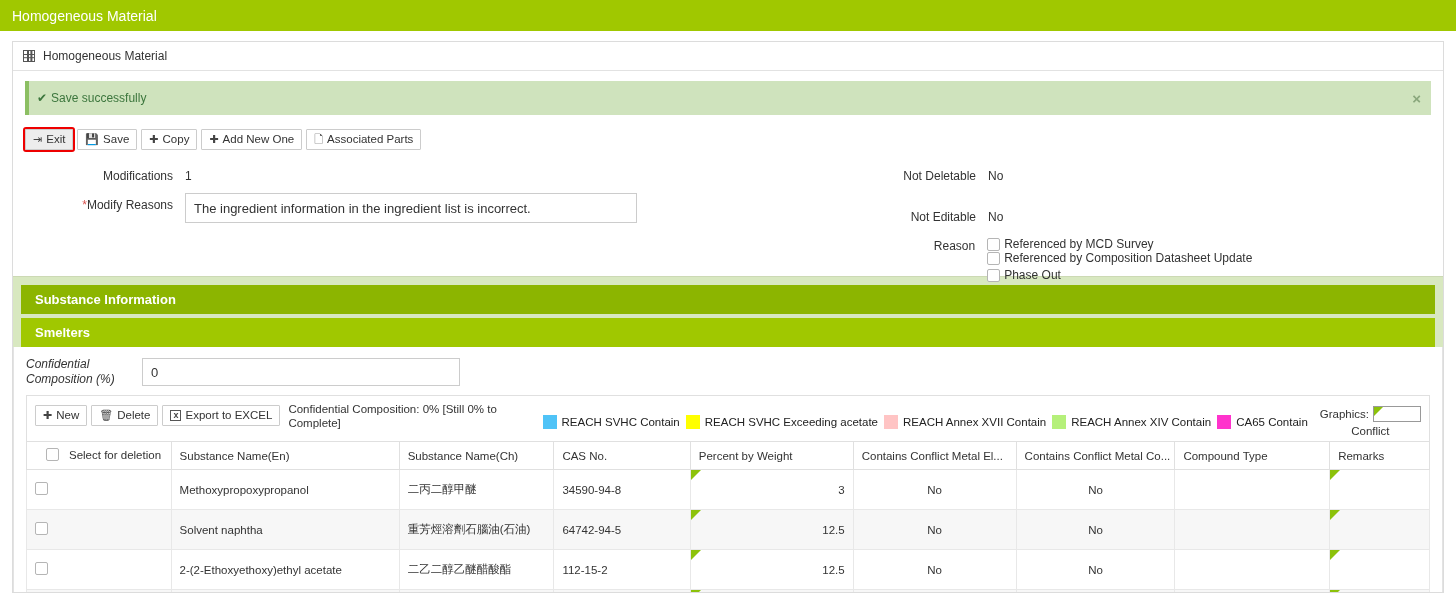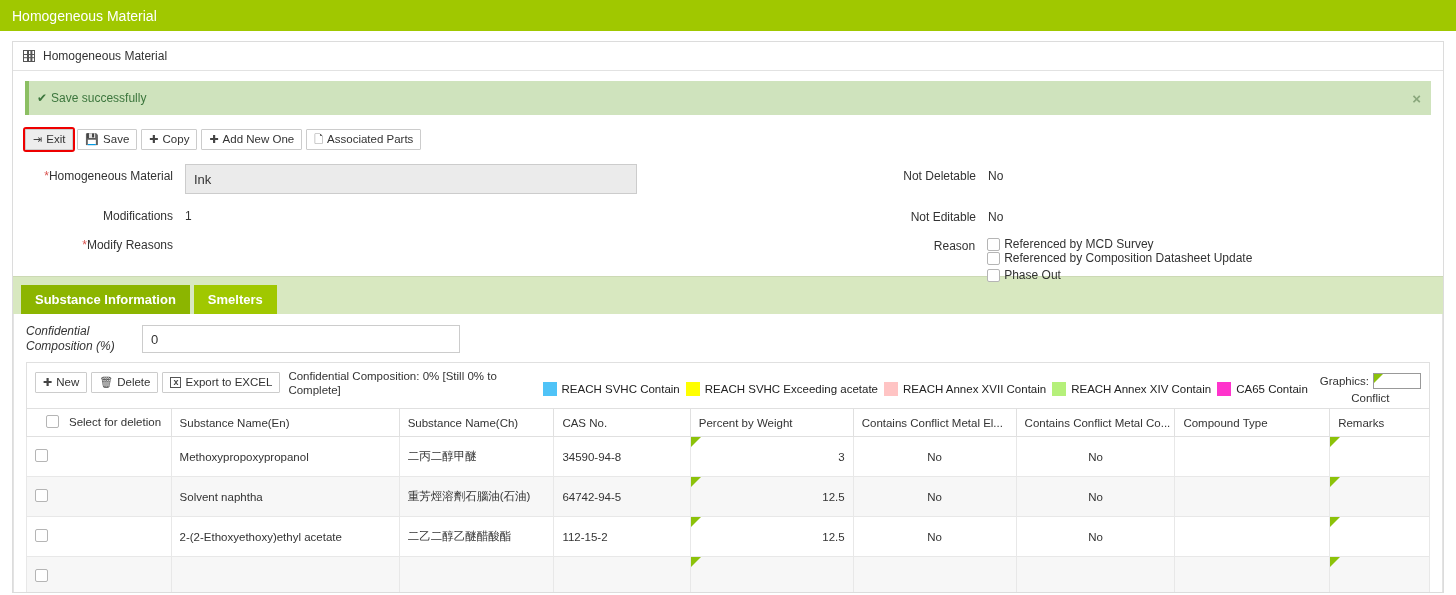--- a/index.html
+++ b/index.html
@@ -143,21 +143,21 @@
   }
   .cbitem span { font-size: 12px; }
 
   
   .tabzone {
     margin-top: 4px;
     background: #d8e8c0;
     padding: 8px 8px 0 8px;
     border-top: 1px solid #ccd9b4;
   }
-  .tabs { display: flex; gap: 4px; }
+  .tabs { display: flex; gap: 4px; flex-direction: column; }
   .tab {
     background: #a0c800;
     color: #fff;
     font-size: 13px;
     font-weight: bold;
     padding: 7px 14px;
     cursor: pointer;
     white-space: nowrap;
   }
   .tab.active { background: #8cb500; }
@@ -298,37 +298,32 @@
         </div>
         <div class="btn">
           <span class="ico">🗋</span>
           <span>Associated Parts</span>
         </div>
       </div>
 
       <div class="form">
 
         <div class="form-left">
-          <div class="frow">
-            <div class="flabel">
-              <span class="req">*</span><span>Homogeneous Material</span>
-            </div>
-            <div class="finput readonly">
-              <span>Ink</span>
-            </div>
-          </div>
 
           <div class="frow">
             <div class="flabel">Modifications</div>
             <div class="ftext">1</div>
           </div>
 
           <div class="frow">
             <div class="flabel">
               <span class="req">*</span><span>Modify Reasons</span>
+            </div>
+            <div class="finput">
+              <span>The ingredient information in the ingredient list is incorrect.</span>
             </div>
           </div>
         </div>
 
         <div class="form-right">
           <div class="frow">
             <div class="flabel">Not Deletable</div>
             <div class="val">No</div>
           </div>
           <div style="height:12px"></div>

